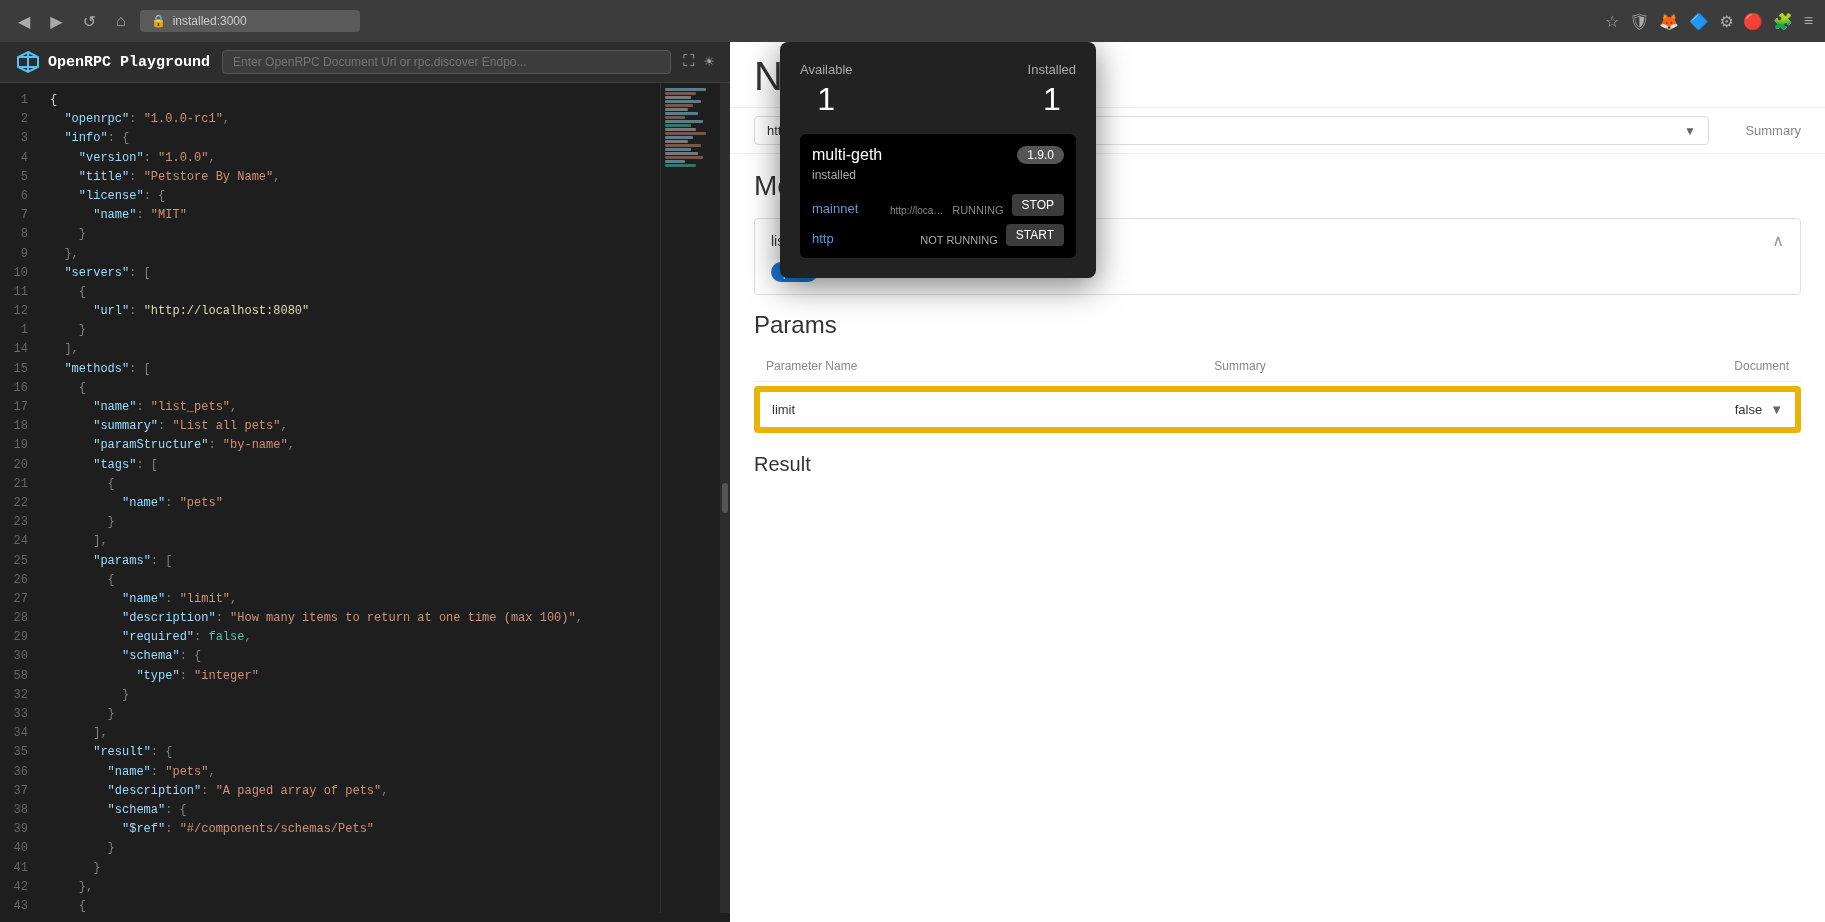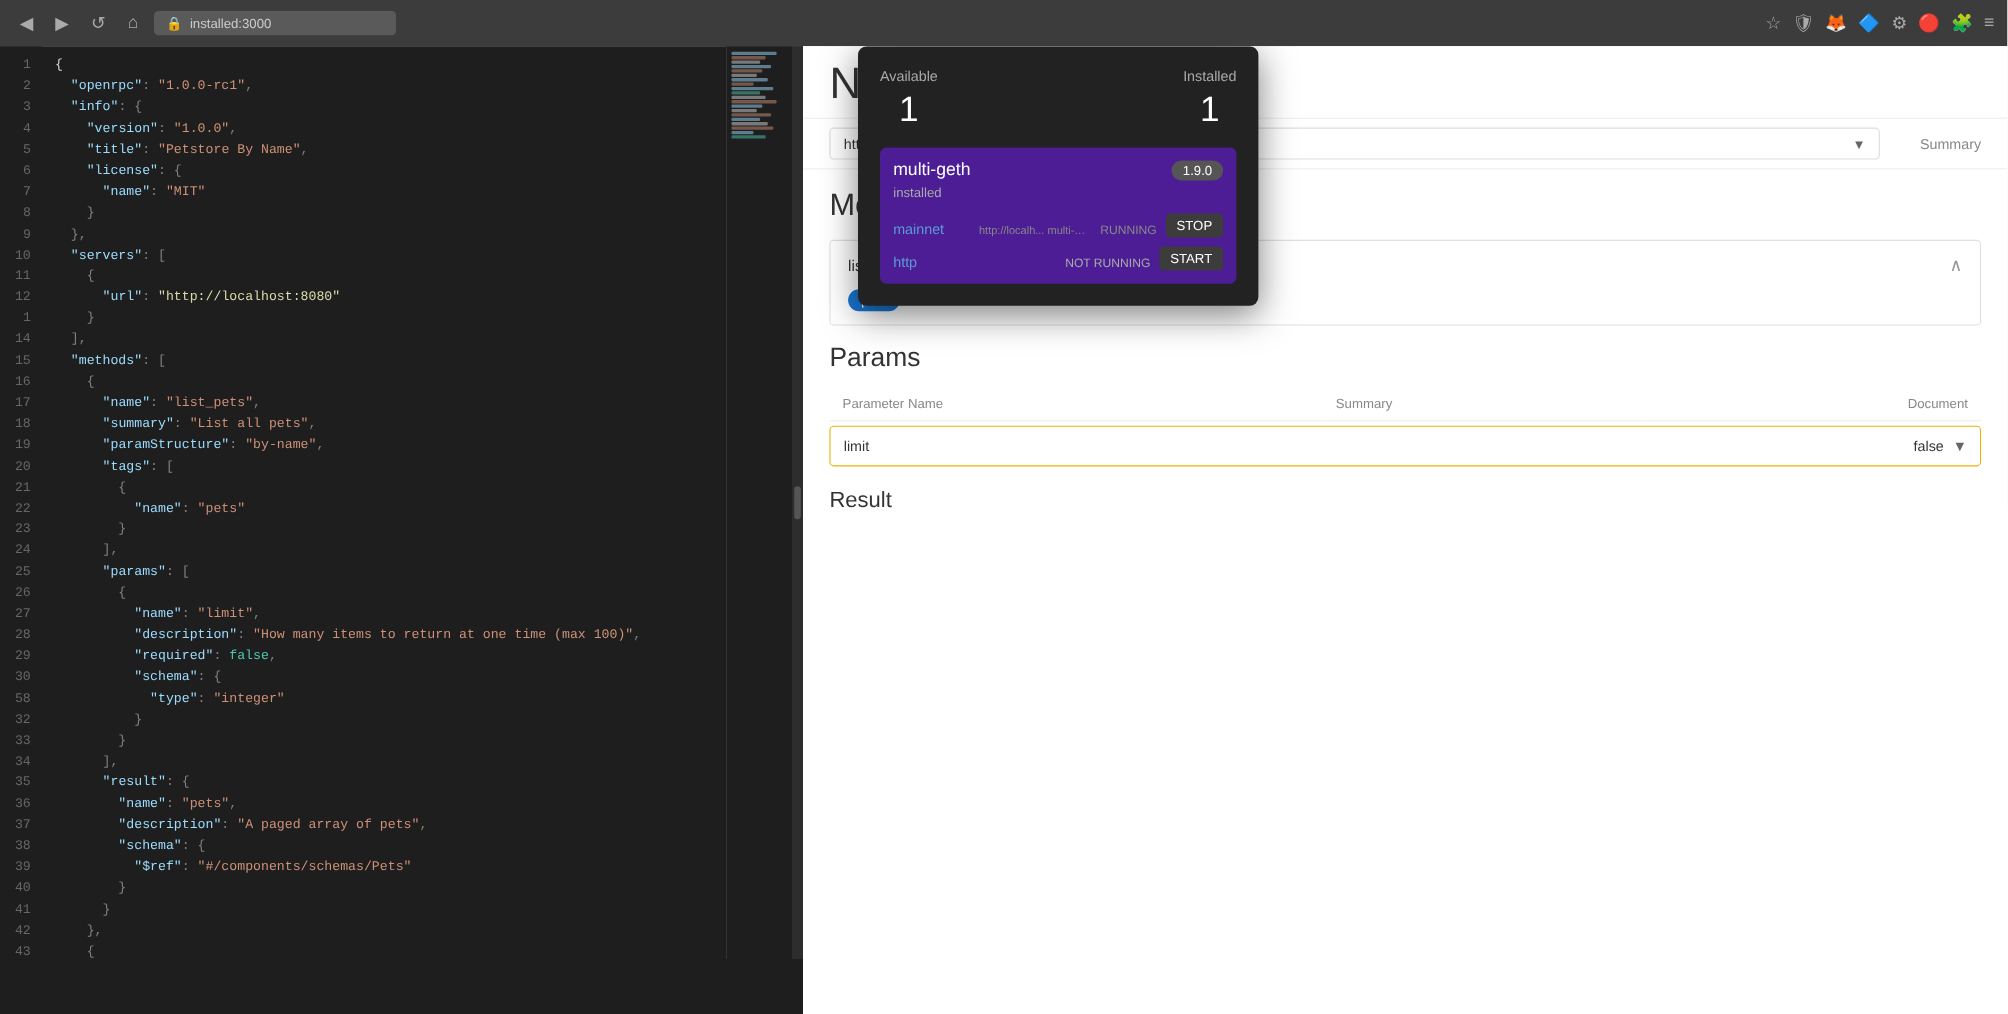--- a/index.html
+++ b/index.html
@@ -165,21 +165,21 @@
       flex-direction: column;
       overflow: hidden;
       position: relative;
     }
 
     
     .plugin-overlay {
       position: absolute;
       top: 0;
       left: 50px;
-      width: 364px;
+      width: 316px;
       background: #222;
       color: #fff;
       border-radius: 8px;
       z-index: 100;
       padding: 20px;
       box-shadow: 0 8px 32px rgba(0,0,0,0.5);
     }
     .plugin-overlay-header {
       display: flex;
       justify-content: space-between;
@@ -192,21 +192,21 @@
       color: #aaa;
       font-size: 13px;
       margin-bottom: 4px;
     }
     .plugin-stat-value {
       font-size: 32px;
       font-weight: 300;
       color: #fff;
     }
     .plugin-item {
-      background: #4c1d95;
+      background: #000000;
       border-radius: 6px;
       padding: 12px;
     }
     .plugin-item-header {
       display: flex;
       justify-content: space-between;
       align-items: center;
       margin-bottom: 4px;
     }
     .plugin-name {
@@ -333,21 +333,21 @@
     }
     .params-table th {
       text-align: left;
       padding: 8px 12px;
       font-size: 12px;
       color: #888;
       font-weight: 400;
       border-bottom: 1px solid #eee;
     }
     .param-row-wrapper {
-      border: 1px solid #eab308;
+      border: 6px solid #eab308;
       border-radius: 4px;
       padding: 10px 12px;
       display: flex;
       align-items: center;
       margin-top: 4px;
     }
     .param-name-cell {
       flex: 1;
       font-size: 13px;
       color: #333;
@@ -389,20 +389,36 @@
     <span>⚙</span>
     <span>🔴</span>
     <span>🧩</span>
     <span>≡</span>
   </div>
 </div>
 
 <div class="app-container">
 
   <div class="editor-panel">
+    <div class="editor-header">
+      <div class="editor-logo">
+        <svg class="logo-icon" viewBox="0 0 24 24" fill="none" stroke="currentColor" stroke-width="2">
+          <polygon points="12,2 22,7 22,17 12,22 2,17 2,7"></polygon>
+          <line x1="12" y1="2" x2="12" y2="22"></line>
+          <line x1="2" y1="7" x2="22" y2="7"></line>
+          <line x1="2" y1="17" x2="22" y2="17"></line>
+        </svg>
+        <span>OpenRPC Playground</span>
+      </div>
+      <input class="editor-url-bar" type="text" placeholder="Enter OpenRPC Document Url or rpc.discover Endpo..." style="">
+      <div class="editor-action-icons">
+        <span>⛶</span>
+        <span>☀</span>
+      </div>
+    </div>
 
     <div class="editor-content">
       <div class="line-numbers">
         <div>1</div>
           <div>2</div>
           <div>3</div>
           <div>4</div>
           <div>5</div>
         <div>6</div>
           <div>7</div>

